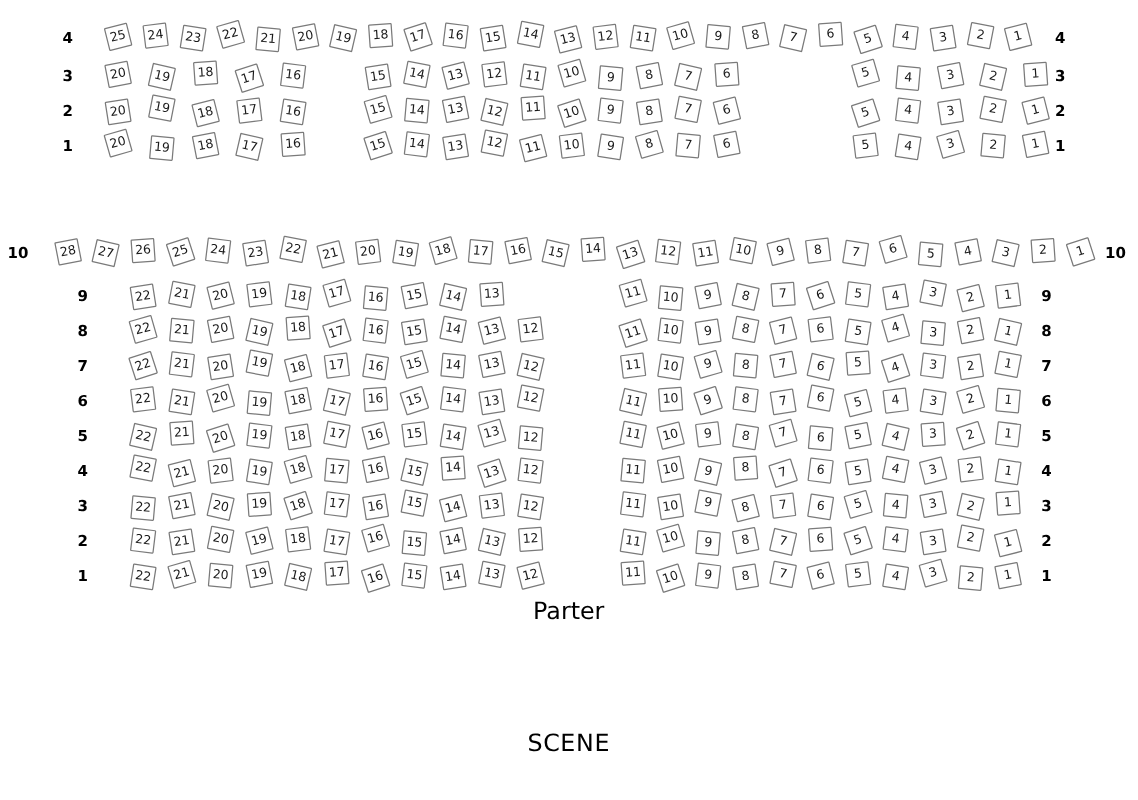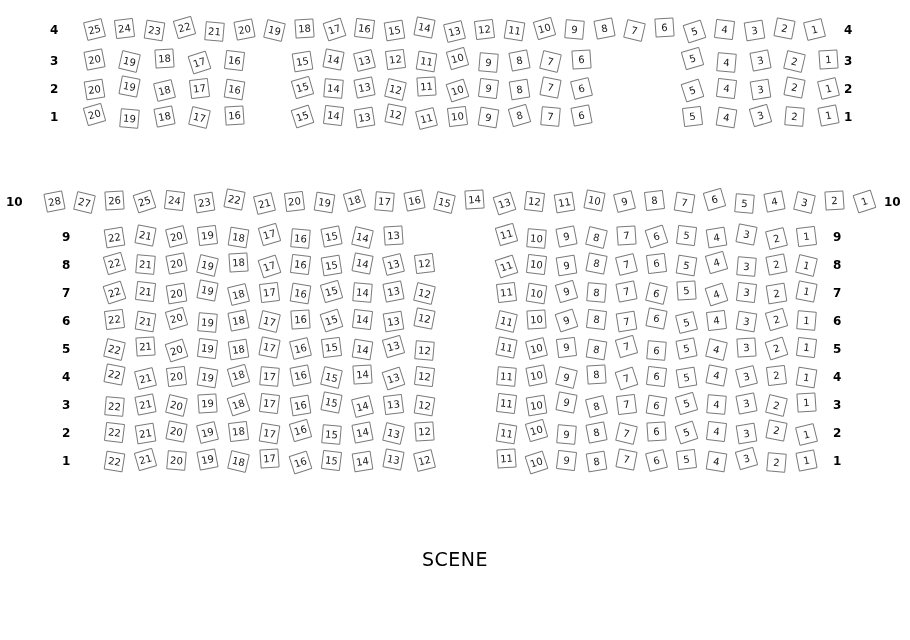--- a/index.html
+++ b/index.html
@@ -33,21 +33,21 @@
     font-size: 12px;
     font-weight: bold;
     color: #000000;
   }
   .title {
     position: absolute; left: 0; width: 100%;
     text-align: center;
     font-size: 19px;
     color: #000000;
   }
-  .title.scene { letter-spacing: 0.5px; }
+  .title.scene { letter-spacing: 0.5px; margin-top: 36px; }
 </style>
 </head>
 <body>
 
 <div class="stage">
   <div class="section">
       <div class="seat-row" style="top: 20px;">
         <span class="row-label" style="left: 50px;">4</span>
         <span class="row-label" style="left: 844px;">4</span>
         <div class="seat-block" style="left: 85px; gap: 11px;">
@@ -467,14 +467,15 @@
           <div class="seat" style="transform: translateY(-1px) rotate(11deg);">7</div>
           <div class="seat" style="transform: translateY(0px) rotate(-14deg);">6</div>
           <div class="seat" style="transform: translateY(-1px) rotate(-7deg);">5</div>
           <div class="seat" style="transform: translateY(1px) rotate(9deg);">4</div>
           <div class="seat" style="transform: translateY(-2px) rotate(-16deg);">3</div>
           <div class="seat" style="transform: translateY(2px) rotate(5deg);">2</div>
           <div class="seat" style="transform: translateY(0px) rotate(-11deg);">1</div>
         </div>
       </div>
     </div>
+  <div class="title" style="top:478px">Parter</div>
   <div class="title scene" style="top:548px">SCENE</div>
 </div>
 
 </body></html>

